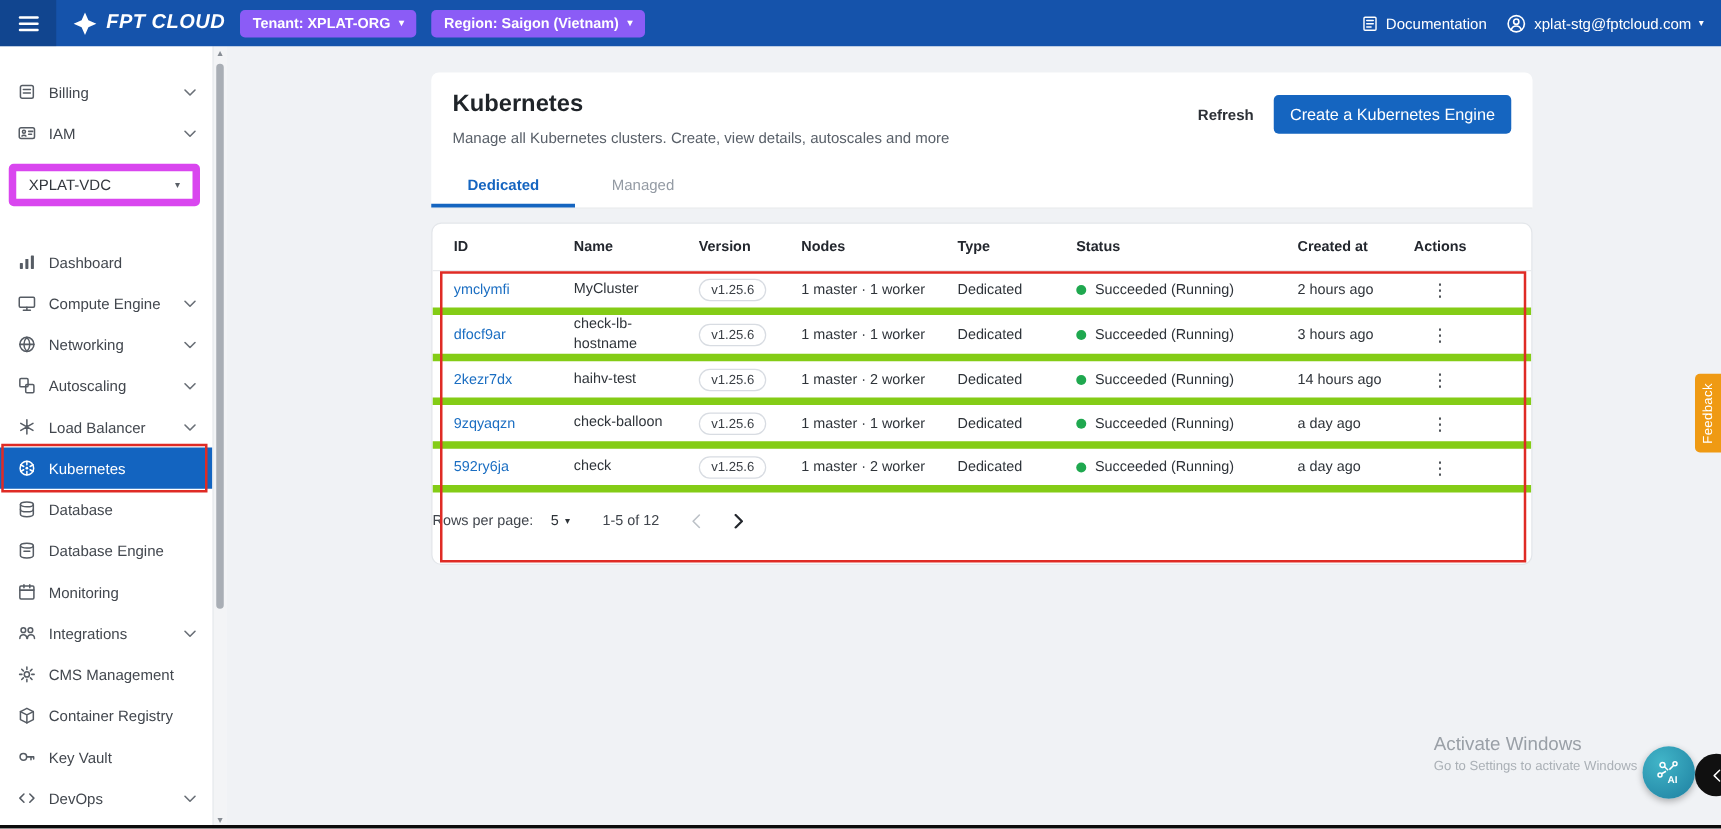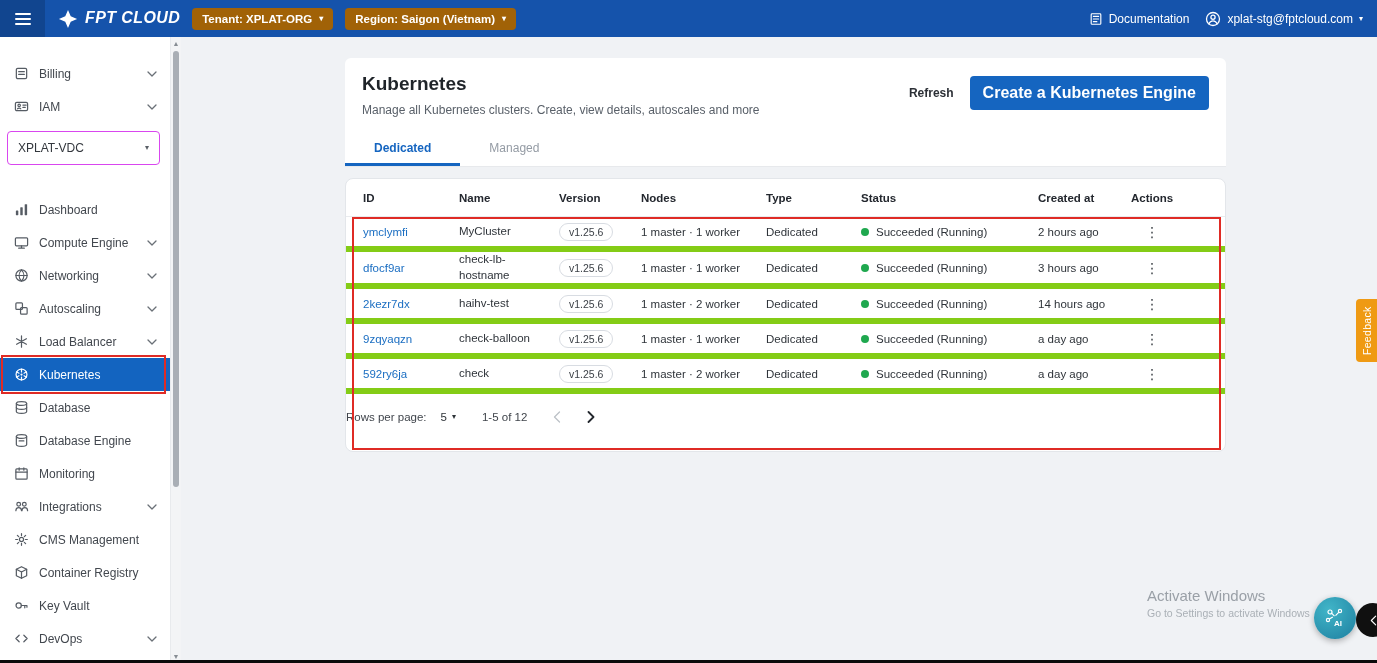--- a/index.html
+++ b/index.html
@@ -8,55 +8,55 @@
   .ic{fill:none;stroke:currentColor;stroke-width:1.3;stroke-linecap:round;stroke-linejoin:round;display:block;}
   .ic.fillic{fill:currentColor;stroke:none;}
 
   
   .navbar{position:absolute;left:0;top:0;right:0;height:37px;background:#1553ab;display:flex;align-items:center;color:#fff;z-index:5;}
   .burger{width:45px;height:37px;display:flex;align-items:center;justify-content:center;background:rgba(0,0,0,.16);cursor:pointer;}
   .burger .bars{display:flex;flex-direction:column;gap:3px;}
   .burger .bars i{display:block;width:16px;height:2px;background:#fff;border-radius:1px;}
   .logo{display:flex;align-items:flex-start;gap:7px;margin-left:13px;}
   .logo-text{font-size:16px;font-weight:800;font-style:italic;letter-spacing:.4px;white-space:nowrap;}
-  .nav-btn{display:flex;align-items:center;gap:7px;background:#a16207;border-radius:4px;padding:5px 10px;
+  .nav-btn{display:flex;align-items:center;gap:7px;background:#8b5cf6;border-radius:4px;padding:5px 10px;
            font-size:11.5px;font-weight:700;margin-left:12px;cursor:pointer;white-space:nowrap;}
   .nav-btn:first-of-type{margin-left:18px;}
   .caret{font-size:8px;line-height:1;}
   .nav-right{margin-left:auto;display:flex;align-items:center;padding-right:14px;font-size:12px;}
   .doc-link{display:flex;align-items:center;gap:6px;cursor:pointer;}
   .account{display:flex;align-items:center;gap:6px;margin-left:16px;cursor:pointer;}
 
   
   .sidebar{position:absolute;left:0;top:37px;width:170px;bottom:0;background:#fff;padding-top:20px;box-sizing:border-box;z-index:2;}
   .sb-item{height:33px;display:flex;align-items:center;gap:10px;padding:0 13px;color:#42474e;font-size:12px;cursor:pointer;white-space:nowrap;}
   .sb-ico{width:16px;display:flex;justify-content:center;color:#565c64;flex:none;}
   .sb-label{flex:1;overflow:hidden;text-overflow:ellipsis;}
   .sb-chev{color:#6a7077;flex:none;}
   .sb-item.active{background:#1364c0;color:#fff;}
   .sb-item.active .sb-ico{color:#fff;}
-  .vdc{height:34px;margin:8px 10px 0 7px;border:1px solid #d946ef;border-radius:4px;display:flex;align-items:center;
+  .vdc{height:34px;margin:8px 10px 0 7px;border:6px solid #d946ef;border-radius:4px;display:flex;align-items:center;
        padding:0 10px;font-size:12px;color:#33373d;cursor:pointer;box-sizing:border-box;}
   .vdc .caret{margin-left:auto;color:#5a6067;}
   .sb-gap{height:28px;}
 
   
   .scrollbar{position:absolute;left:170px;top:37px;width:11px;bottom:0;background:#f3f4f6;border-left:1px solid #e8eaed;box-sizing:border-box;z-index:3;}
   .sb-arrow{height:13px;display:flex;align-items:center;justify-content:center;color:#878d94;font-size:7px;cursor:pointer;}
   .sb-arrow.bottom{position:absolute;bottom:0;left:0;right:0;}
   .sb-thumb{position:absolute;left:2px;top:14px;width:6px;height:436px;background:#a9aeb5;border-radius:3px;cursor:pointer;}
 
   
   .main{position:absolute;left:181px;top:37px;right:0;bottom:0;background:#f0f2f5;}
   .header-card{position:absolute;left:164px;top:21px;width:881px;height:109px;background:#fff;border-radius:6px 6px 0 0;}
   .title{position:absolute;left:17px;top:15px;font-size:19px;font-weight:700;color:#1f2429;}
   .subtitle{position:absolute;left:17px;top:45px;font-size:12px;color:#596069;}
   .header-actions{position:absolute;right:17px;top:18px;display:flex;align-items:center;gap:16px;}
   .refresh{font-size:12px;font-weight:700;color:#2c3036;cursor:pointer;}
-  .create-btn{background:#1565c0;color:#fff;font-size:16px;font-weight:700;padding:8px 13px;border-radius:4px;cursor:pointer;white-space:nowrap;}
+  .create-btn{background:#1565c0;color:#fff;font-size:13px;font-weight:400;padding:8px 13px;border-radius:4px;cursor:pointer;white-space:nowrap;}
   .tabs{position:absolute;left:0;right:0;bottom:0;height:37px;display:flex;border-bottom:1px solid #e7e9ec;}
   .tab{padding:0 29px;display:flex;align-items:center;font-size:12px;color:#949ba4;cursor:pointer;}
   .tab.active{color:#1565c0;font-weight:700;box-shadow:inset 0 -3px 0 #1565c0;}
 
   .table-card{position:absolute;left:164px;top:141px;width:881px;height:274px;background:#fff;border:1px solid #e3e6ea;border-radius:8px;box-sizing:border-box;overflow:hidden;}
   .tgrid{display:grid;grid-template-columns:96px 100px 82px 125px 95px 177px 93px 1fr;align-items:center;padding-left:17px;box-sizing:border-box;}
   .thead{height:38px;border-bottom:1px solid #e9ebee;font-size:11.5px;font-weight:700;color:#23272e;}
   .trow{min-height:35px;font-size:11.5px;color:#2f343a;border-bottom:6px solid #84cc16;}
   .c-id{color:#1b6ec2;cursor:pointer;}
   .c-name{padding-right:10px;line-height:1.35;word-break:break-word;}

